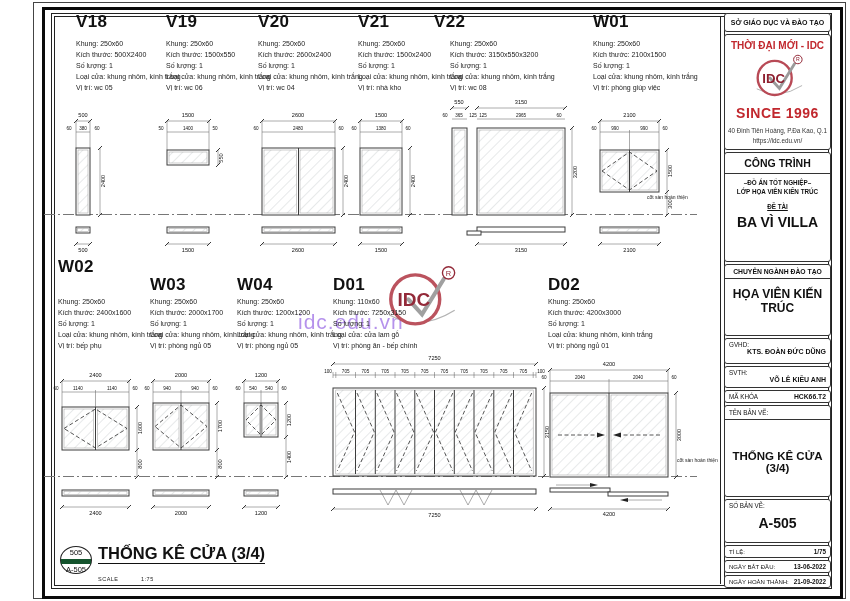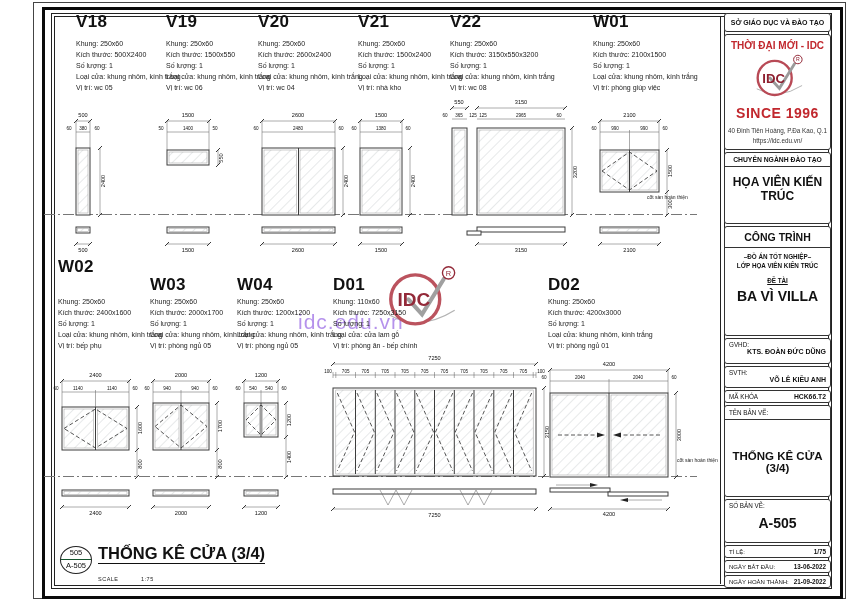--- a/index.html
+++ b/index.html
@@ -35,21 +35,21 @@
   
   #tblock{left:724px;top:13px;width:107px;display:flex;flex-direction:column;gap:2px;z-index:3;}
   .tb-box{border:1px solid #333;border-radius:3px;background:#fff;box-sizing:border-box;}
   .tb-center{text-align:center;}
   .tb-row{display:flex;justify-content:space-between;align-items:center;padding:2px 4px;}
   .red{color:#c1272d;}
   
   .ft-title{font-size:16.5px;font-weight:bold;border-bottom:1.5px solid #111;padding-bottom:1px;}
   .ft-scale{font-size:5.5px;color:#222;letter-spacing:.5px;}
   .bubble{width:30px;height:26px;border:1px solid #222;border-radius:50%;text-align:center;}
-  .bubble .t{font-size:7.5px;border-bottom:1px solid #14532d;line-height:12px;}
+  .bubble .t{font-size:7.5px;border-bottom:5px solid #14532d;line-height:12px;}
   .bubble .b{font-size:7.5px;line-height:12px;}
 </style>
 </head>
 <body>
 
 <div id="stage">
 
   <svg class="abs" width="0" height="0" style="left:0;top:0" aria-hidden="true">
     <defs>
       <pattern id="glasspat" width="7" height="7" patternUnits="userSpaceOnUse" patternTransform="rotate(45)">
@@ -111,21 +111,21 @@
 
   <div class="abs u-title" style="left:358px;top:12px">V21</div>
   <div class="abs u-specs" style="left:358px;top:38px">
     <div><span>Khung:</span> <span>250x60</span></div>
     <div><span>Kích thước:</span> <span>1500x2400</span></div>
     <div><span>Số lượng:</span> <span>1</span></div>
     <div><span>Loại cửa:</span> <span>khung nhôm, kính trắng</span></div>
     <div><span>Vị trí:</span> <span>nhà kho</span></div>
   </div>
 
-  <div class="abs u-title" style="left:450px;top:12px">V22</div>
+  <div class="abs u-title" style="left:434px;top:12px">V22</div>
   <div class="abs u-specs" style="left:450px;top:38px">
     <div><span>Khung:</span> <span>250x60</span></div>
     <div><span>Kích thước:</span> <span>3150x550x3200</span></div>
     <div><span>Số lượng:</span> <span>1</span></div>
     <div><span>Loại cửa:</span> <span>khung nhôm, kính trắng</span></div>
     <div><span>Vị trí:</span> <span>wc 08</span></div>
   </div>
 
   <div class="abs u-title" style="left:593px;top:12px">W01</div>
   <div class="abs u-specs" style="left:593px;top:38px">
@@ -556,31 +556,31 @@
     </div>
     <div class="tb-box tb-center" style="padding:5px 2px">
       <div class="red" style="font-size:10px;font-weight:bold">THỜI ĐẠI MỚI - IDC</div>
       <svg width="52" height="48" viewBox="0 0 110 100" style="margin:2px 0 0">
           <use href="#idclogo"></use>
         </svg>
       <div class="red" style="font-size:14px;font-weight:bold;letter-spacing:.5px">SINCE 1996</div>
       <div style="font-size:6.3px;color:#333;margin-top:6px">40 Đinh Tiên Hoàng, P.Đa Kao, Q.1</div>
       <div style="font-size:6.3px;color:#333;margin-top:3px">https://idc.edu.vn/</div>
     </div>
-    <div class="tb-box" style="height:72px">
-      <div class="tb-center" style="font-size:6.8px;font-weight:bold;border-bottom:1px solid #333;padding:3px 0">CHUYÊN NGÀNH ĐÀO TẠO</div>
-      <div class="tb-center" style="font-size:12px;font-weight:bold;padding:8px 0">HỌA VIÊN KIẾN TRÚC</div>
-    </div>
     <div class="tb-box" style="height:110px">
       <div class="tb-center" style="font-size:10.5px;font-weight:bold;border-bottom:1px solid #333;padding:4px 0">CÔNG TRÌNH</div>
       <div class="tb-center" style="font-size:6.3px;font-weight:bold;margin-top:5px">–ĐỒ ÁN TỐT NGHIỆP–</div>
       <div class="tb-center" style="font-size:6.3px;font-weight:bold;margin-top:2px">LỚP HỌA VIÊN KIẾN TRÚC</div>
       <div class="tb-center" style="font-size:6.3px;font-weight:bold;margin-top:8px;text-decoration:underline">ĐỀ TÀI</div>
       <div class="tb-center" style="font-size:14px;font-weight:bold;margin-top:4px">BA VÌ VILLA</div>
     </div>
+    <div class="tb-box" style="height:72px">
+      <div class="tb-center" style="font-size:6.8px;font-weight:bold;border-bottom:1px solid #333;padding:3px 0">CHUYÊN NGÀNH ĐÀO TẠO</div>
+      <div class="tb-center" style="font-size:12px;font-weight:bold;padding:8px 0">HỌA VIÊN KIẾN TRÚC</div>
+    </div>
     <div class="tb-box" style="height:26px;padding:2px 4px;box-sizing:border-box">
       <div style="font-size:6.3px">GVHD:</div>
       <div style="font-size:7px;font-weight:bold;text-align:right">KTS. ĐOÀN ĐỨC DŨNG</div>
     </div>
     <div class="tb-box" style="height:22px;padding:2px 4px;box-sizing:border-box">
       <div style="font-size:6.3px">SVTH:</div>
       <div style="font-size:7px;font-weight:bold;text-align:right">VÕ LÊ KIỀU ANH</div>
     </div>
     <div class="tb-box tb-row">
       <span style="font-size:6.3px">MÃ KHÓA</span>

